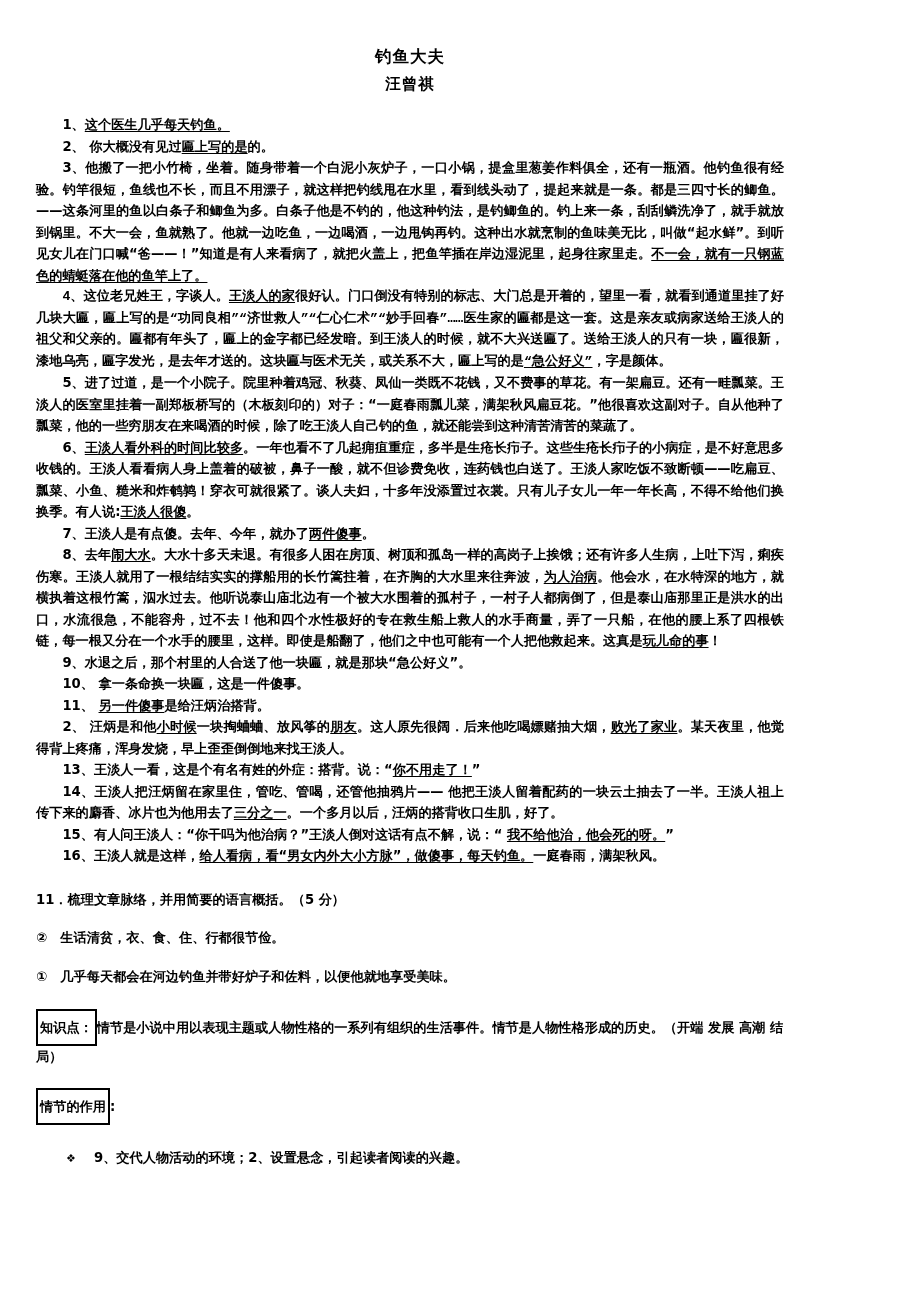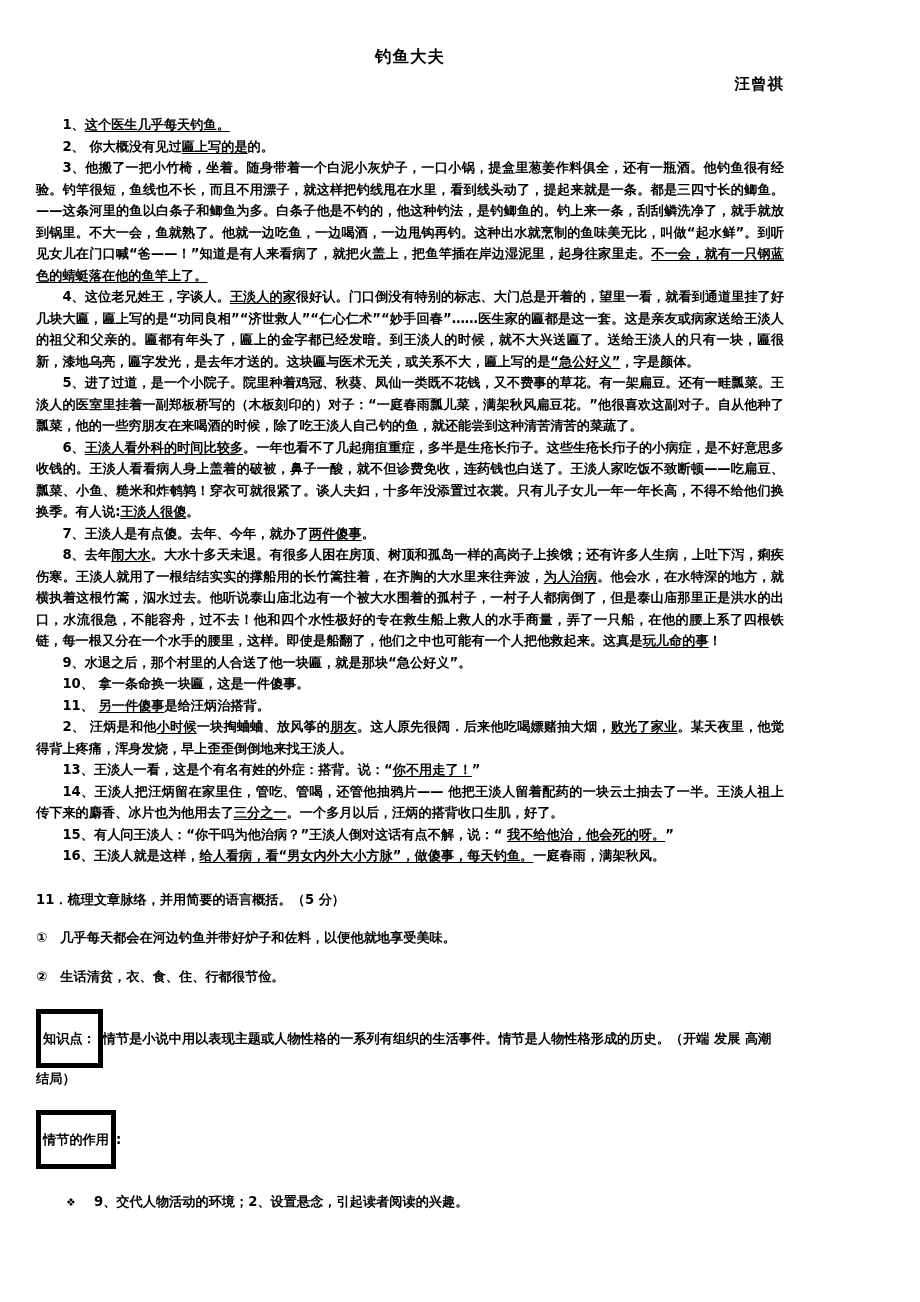--- a/index.html
+++ b/index.html
@@ -25,21 +25,21 @@
   }
   .doc-title {
     text-align: center;
     font-size: 16.5px;
     font-weight: bold;
     line-height: 26px;
     letter-spacing: 1px;
     margin: 16px 0 0 0;
   }
   .doc-author {
-    text-align: right;
+    text-align: center;
     font-size: 15.5px;
     font-weight: bold;
     line-height: 24px;
     letter-spacing: 1px;
     margin: 2px 0 0 0;
   }
   .body-block {
     margin-top: 18px;
   }
   p.para {
@@ -49,39 +49,40 @@
     text-align: justify;
     text-justify: inter-ideograph;
     font-weight: bold;
     letter-spacing: 0px;
   }
   p.para.indent {
     text-indent: 2em;
   }
   .gap-para {
     margin-top: 13px;
+    font-family: Liberation Mono, monospace;
   }
   u.ul {
     text-decoration: underline;
     text-underline-offset: 2px;
   }
   .qa-block {
     margin-top: 22px;
   }
   .qa-line {
     margin: 0;
     font-size: 13.2px;
     line-height: 21.5px;
     font-weight: bold;
   }
   .qa-line.spaced { margin-top: 17px; }
   .qa-line.spaced-sm { margin-top: 4px; }
   .boxed {
-    border: 5px solid #000000;
-    padding: 16px 2px;
+    border: 2px solid #000000;
+    padding: 8px 2px;
     display: inline-block;
     line-height: 17px;
   }
   .kp-line { margin-top: 22px; }
   .kp-line2 { margin-top: 20px; }
   .bullet-line {
     margin: 0;
     margin-top: 22px;
     font-size: 13.2px;
     line-height: 21.5px;
@@ -116,22 +117,22 @@
       <p class="para indent"><span>11、</span><span> </span><u class="ul">另一件傻事</u><span>是给汪炳治搭背。</span></p>
       <p class="para indent"><span>2、</span><span> 汪炳是和他</span><u class="ul">小时候</u><span>一块掏蛐蛐、放风筝的</span><u class="ul">朋友</u><span>。这人原先很阔．后来他吃喝嫖赌抽大烟，</span><u class="ul">败光了家业</u><span>。某天夜里，他觉得背上疼痛，浑身发烧，早上歪歪倒倒地来找王淡人。</span></p>
       <p class="para indent"><span>13、</span><span>王淡人一看，这是个有名有姓的外症：搭背。说：“</span><u class="ul">你不用走了！</u><span>”</span></p>
       <p class="para indent"><span>14、</span><span>王淡人把汪炳留在家里住，管吃、管喝，还管他抽鸦片—— 他把王淡人留着配药的一块云土抽去了一半。王淡人祖上传下来的麝香、冰片也为他用去了</span><u class="ul">三分之一</u><span>。一个多月以后，汪炳的搭背收口生肌，好了。</span></p>
       <p class="para indent"><span>15、</span><span>有人问王淡人：“你干吗为他治病？”王淡人倒对这话有点不解，说：“ </span><u class="ul">我不给他治，他会死的呀。</u><span>”</span></p>
       <p class="para indent"><span>16、</span><span>王淡人就是这样，</span><u class="ul">给人看病，看“男女内外大小方脉”，做傻事，每天钓鱼。</u><span>一庭春雨，满架秋风。</span></p>
     </div>
 
   <div class="qa-block">
     <p class="qa-line qa-line-q11 spaced-sm">11．梳理文章脉络，并用简要的语言概括。（5 分）</p>
+    <p class="qa-line spaced">②　生话清贫，衣、食、住、行都很节俭。</p>
     <p class="qa-line spaced">①　几乎每天都会在河边钓鱼并带好炉子和佐料，以便他就地享受美味。</p>
-    <p class="qa-line spaced">②　生话清贫，衣、食、住、行都很节俭。</p>
 
     <p class="qa-line kp-line"><span class="boxed">知识点：</span><span>情节是小说中用以表现主题或人物性格的一系列有组织的生活事件。情节是人物性格形成的历史。（开端 发展 高潮 结局）</span></p>
 
     <p class="qa-line kp-line2"><span class="boxed">情节的作用</span><span>:</span></p>
 
     <p class="bullet-line"><span class="bullet-mark">❖</span><span>9、交代人物活动的环境；2、设置悬念，引起读者阅读的兴趣。</span></p>
   </div>
 
 </div>
 

